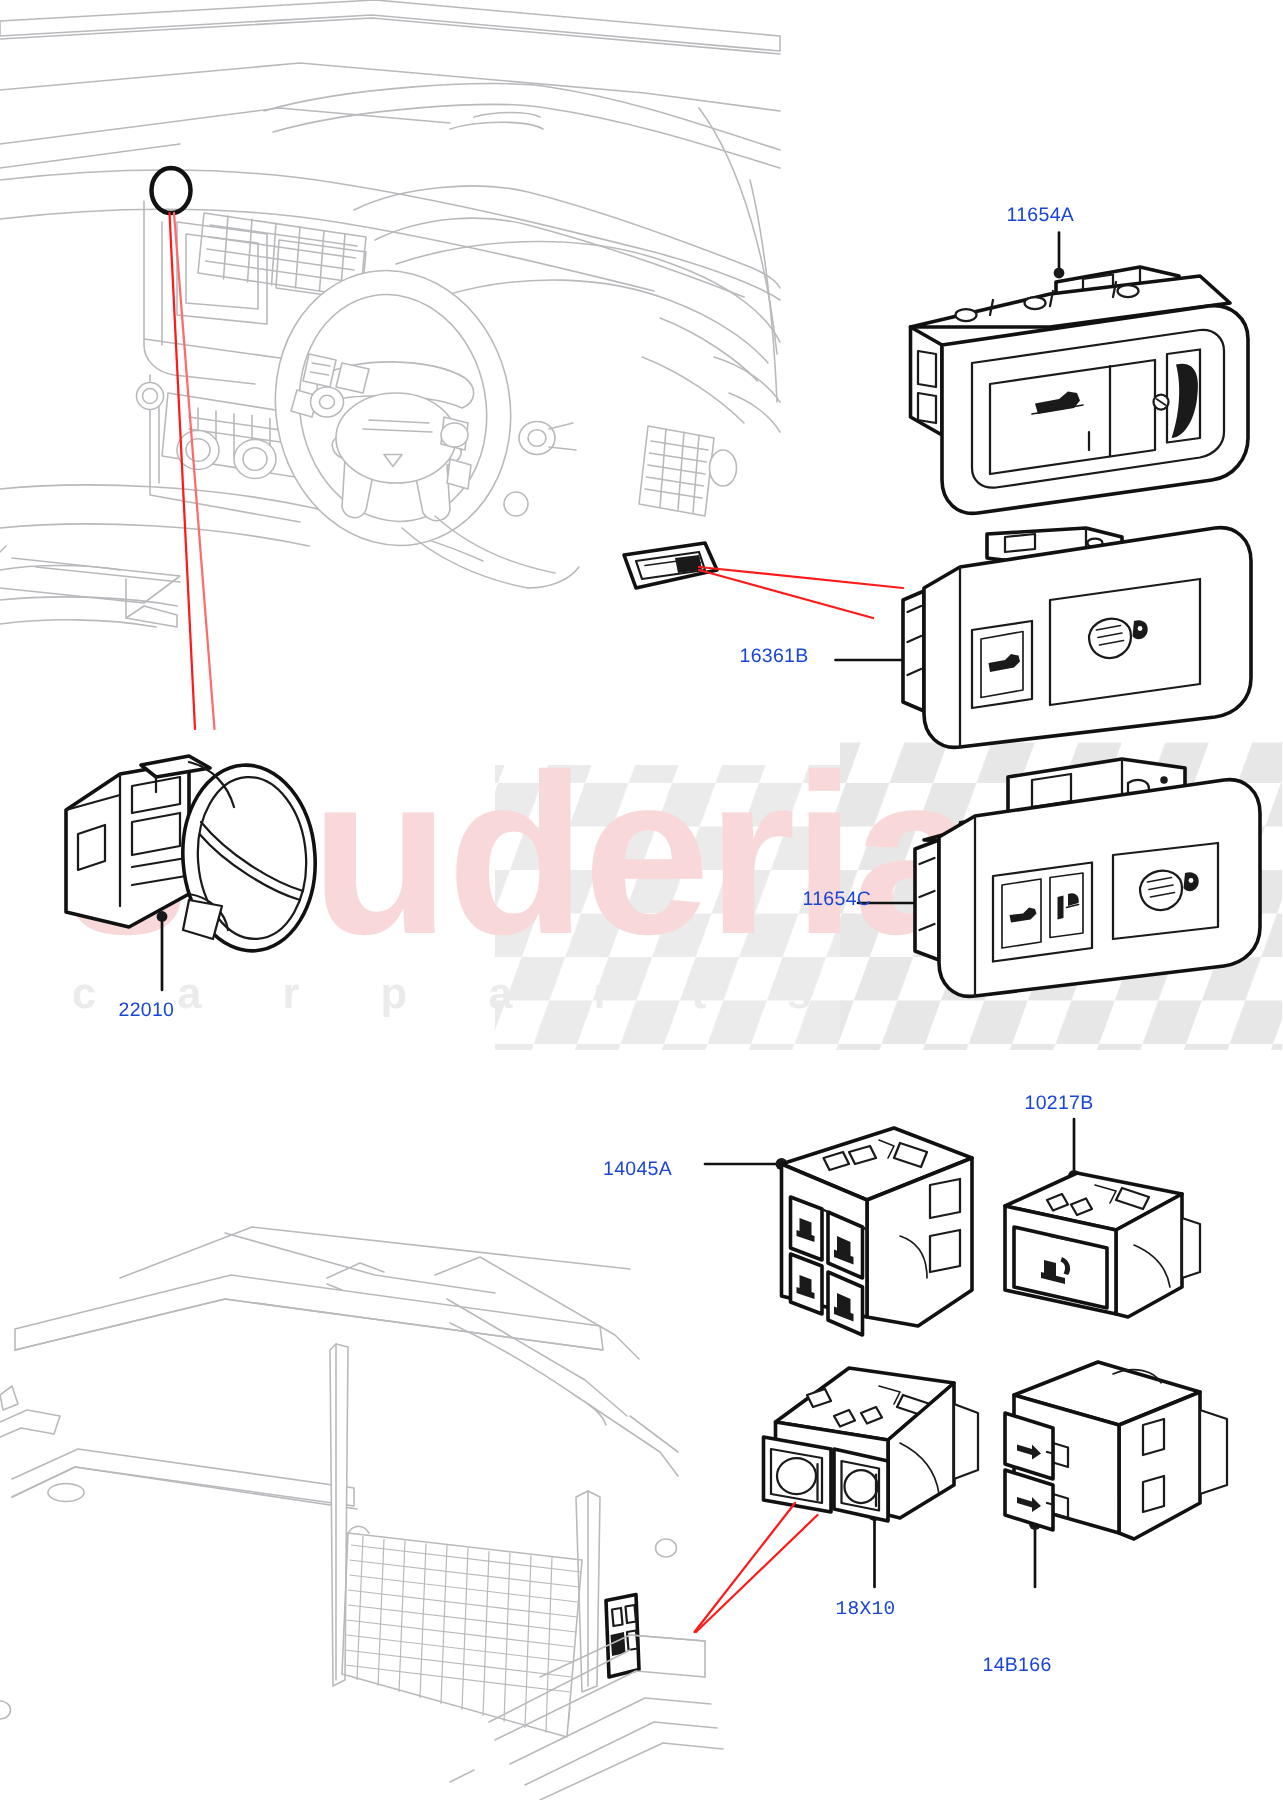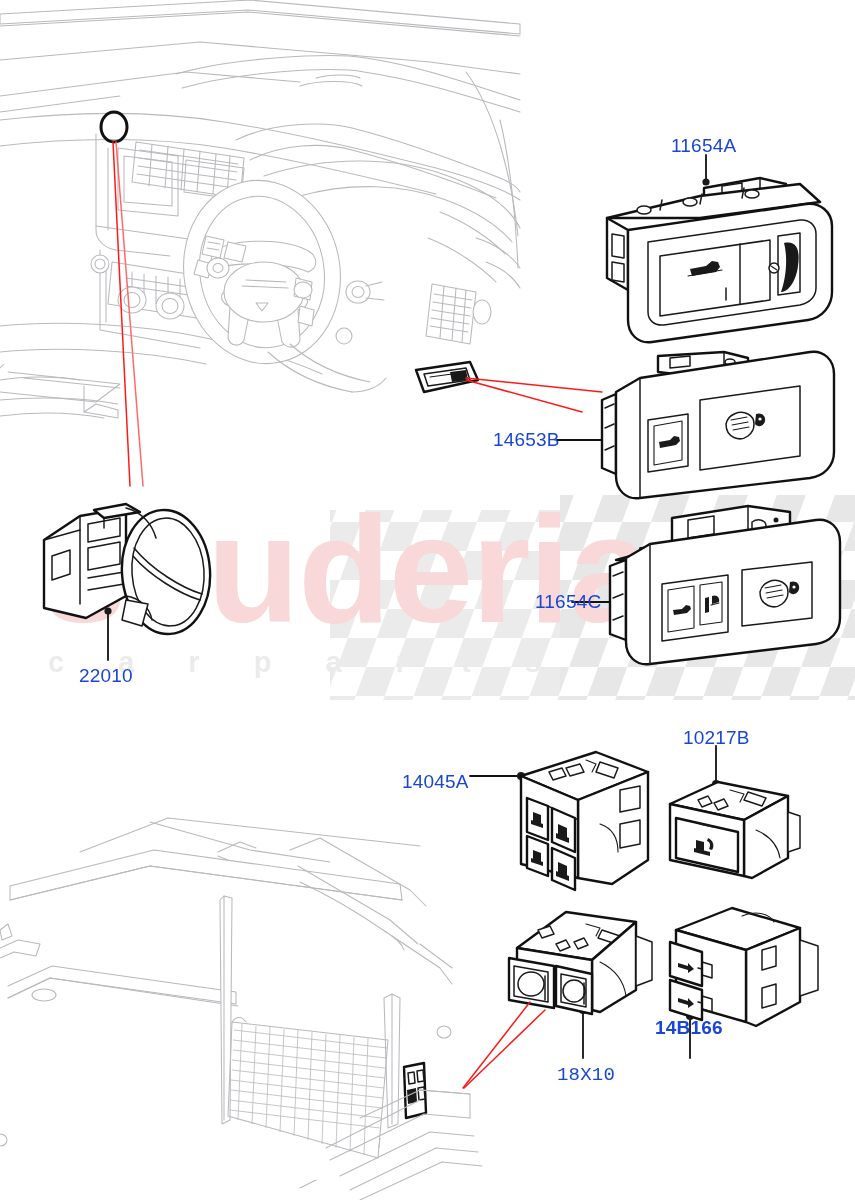--- a/index.html
+++ b/index.html
@@ -26,34 +26,34 @@
   }
   .wm-layer {
     position: absolute;
     inset: 0;
     pointer-events: none;
   }
   .label {
     position: absolute;
     color: #1a46d6;
     font-family: "Liberation Sans", sans-serif;
-    font-size: 19px;
+    font-size: 13px;
     font-weight: 400;
     letter-spacing: 0.2px;
     white-space: nowrap;
     line-height: 1;
   }
   .label.lbl-11654A { left: 671px; top: 136px; }
   .label.lbl-11654B { left: 493px; top: 430px; }
   .label.lbl-11654C { left: 503px; top: 592px; margin-left: 32px; }
   .label.lbl-14018  { left: 79px;  top: 666px; }
   .label.lbl-14045A { left: 402px; top: 772px; }
   .label.lbl-14045B { left: 683px; top: 728px; }
   .label.lbl-18X10  { left: 557px; top: 1066px; font-family: Liberation Mono, monospace; }
-  .label.lbl-14B166 { left: 655px; top: 1018px; font-weight: bold; }
+  .label.lbl-14B166 { left: 655px; top: 1103px; }
 </style>
 </head>
 <body>
 
 <div id="page">
 
   <svg id="artboard" viewBox="0 0 855 1200" xmlns="http://www.w3.org/2000/svg">
 
     <defs>
 
@@ -607,21 +607,21 @@
       <path class="gh" d="M420,1090 L470,1094 L470,1118"></path>
       <path class="gh" d="M430,1132 L474,1136"></path>
       <path class="gh" d="M436,1148 L478,1152"></path>
       <path class="gh" d="M442,1162 L482,1166"></path>
       <path class="gh" d="M300,1188 L316,1180"></path>
     </g>
 
   </svg>
 
   <div class="label lbl-11654A">11654A</div>
-  <div class="label lbl-11654B">14653B</div>
+  <div class="label lbl-11654B">16361B</div>
   <div class="label lbl-11654C">11654C</div>
   <div class="label lbl-14018">22010</div>
   <div class="label lbl-14045A">14045A</div>
   <div class="label lbl-14045B">10217B</div>
   <div class="label lbl-18X10">18X10</div>
   <div class="label lbl-14B166">14B166</div>
 
 </div>
 
 </body></html>

